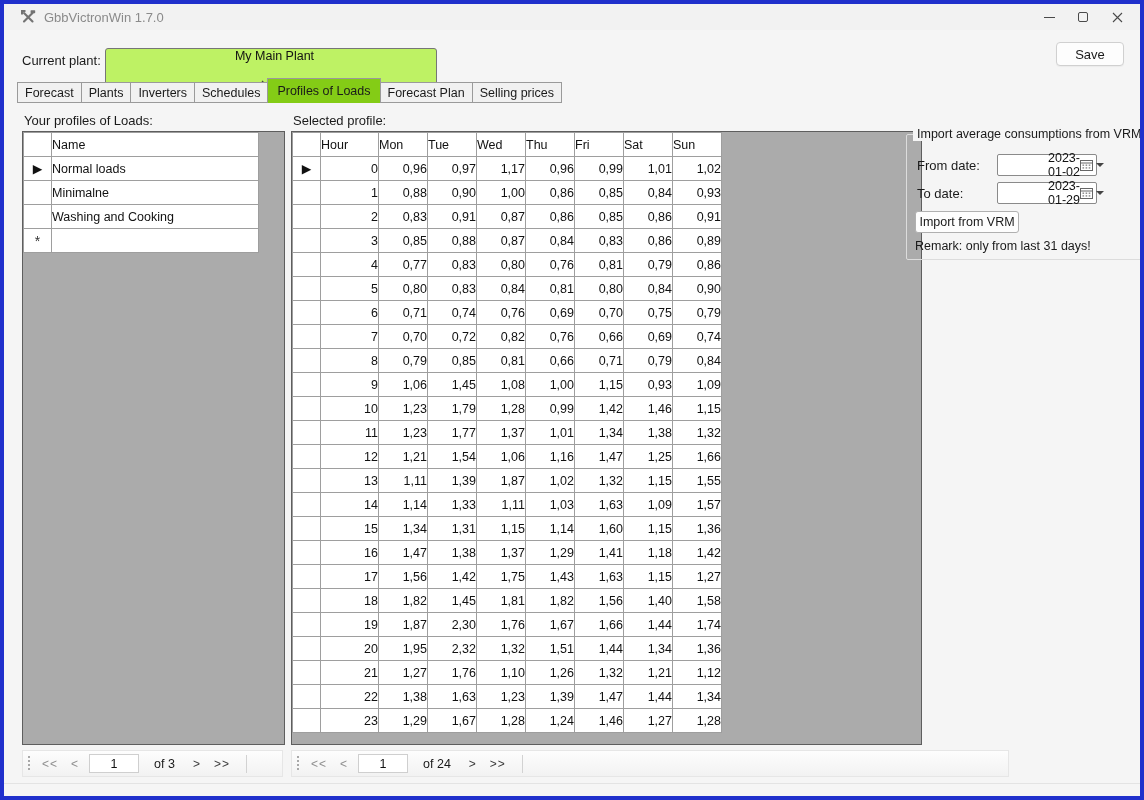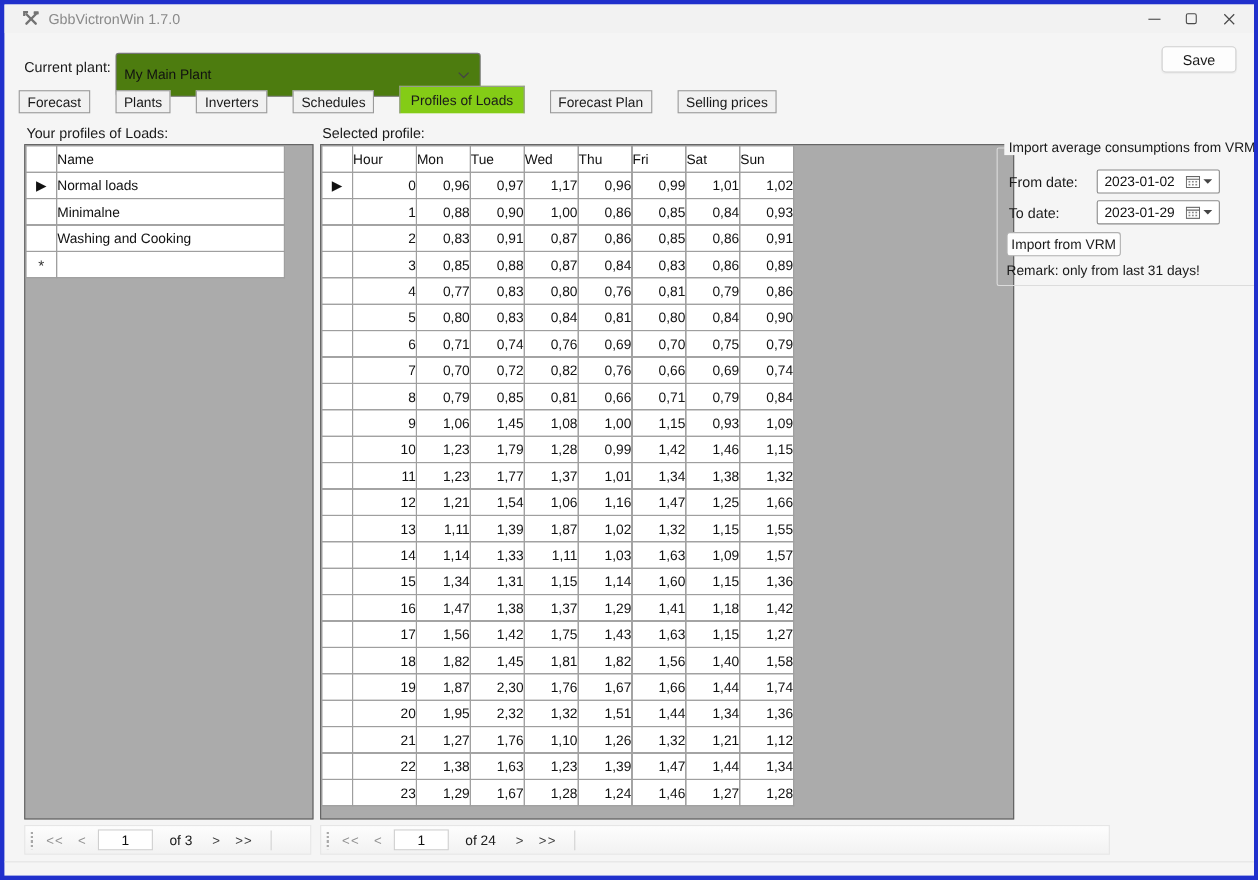--- a/index.html
+++ b/index.html
@@ -14,31 +14,31 @@
               display:flex; align-items:center; }
   .app-icon { margin-left:16px; width:16px; height:16px; }
   .win-title { margin-left:8px; font-size:13px; color:#8a8a8a; }
   .win-controls { position:absolute; right:6px; top:0; height:26px; display:flex; align-items:center; }
   .winbtn { width:34px; height:24px; display:flex; align-items:center; justify-content:center; cursor:default; }
   .glyph-min { width:11px; height:0; border-top:1px solid #4a4a4a; }
   .glyph-max { width:10px; height:10px; border:1px solid #4a4a4a; border-radius:2px; }
 
   
   .lbl { position:absolute; font-size:13px; color:#1a1a1a; }
-  .combo { position:absolute; left:101px; top:44px; width:332px; height:40px; background:#4d7c0f;
-           border:1px solid #767676; border-radius:3px; display:flex; align-items:center; }
+  .combo { position:absolute; left:101px; top:44px; width:332px; height:40px; background:#bef264;
+           border:1px solid #767676; border-radius:3px; display:flex; align-items:center;flex-direction:column; }
   .combo-text { flex:1; padding-left:7px; font-size:12.5px; color:#111; }
   .combo-chev { margin-right:9px; }
   .btn { position:absolute; background:#fdfdfd; border:1px solid #d0d0d0; border-radius:4px;
          font-size:13px; color:#1a1a1a; display:flex; align-items:center; justify-content:center;
          box-shadow:0 1px 1px rgba(0,0,0,.04); cursor:default; }
   .save-btn { left:1052px; top:38px; width:68px; height:24px; }
 
   
-  .tabstrip { position:absolute; left:14px; top:74px; height:25px; display:flex; align-items:flex-end;gap:24px; }
+  .tabstrip { position:absolute; left:14px; top:74px; height:25px; display:flex; align-items:flex-end; }
   .tab { font-size:12.5px; color:#1a1a1a; background:#f1f1f1; border:1px solid #9a9a9a;
          padding:3px 7px 4px 7px; margin-left:-1px; height:21px; white-space:nowrap; cursor:default; }
   .tab.active { background:#84cc16; height:25px; padding:5px 9px; border-bottom:none; position:relative; z-index:2; }
 
   
   .gridbox { position:absolute; top:127px; height:614px; background:#ababab; border:1px solid #5e5e5e; overflow:hidden; }
   #profilesBox { left:18px; width:263px; }
   #profileBox  { left:287px; width:631px; }
 
   table.dgv { border-collapse:collapse; background:transparent; table-layout:fixed; }
@@ -53,22 +53,22 @@
   td.name-cell { padding-left:8px; }
   td.hour-cell, td.val-cell { text-align:right; padding-right:6px; }
   td.sel { background:var(--sel); color:#fff; }
 
   
   .groupbox { position:absolute; left:902px; top:130px; width:272px; height:126px;
               border:1px solid #dcdcdc; border-radius:2px; }
   .groupbox .legend { position:absolute; top:-8px; left:6px; background:#f5f5f5; padding:0 4px;
                       font-size:12.5px; color:#1a1a1a; white-space:nowrap; }
   .g-lbl { position:absolute; font-size:13px; color:#1a1a1a; }
-  .datepicker { position:absolute; left:90px; width:112px; height:22px; background:#fff;
-                border:1px solid #8a8a8a; border-radius:2px; display:flex; align-items:center; cursor:default; }
+  .datepicker { position:absolute; left:90px; width:100px; height:22px; background:#fff;
+                border:1px solid #8a8a8a; border-radius:2px; display:flex; align-items:center; cursor:default;padding-left:44px; }
   .dp-value { flex:1; font-size:12.5px; padding-left:6px; color:#111; }
   .dp-cal { margin-right:3px; display:flex; }
   .tri-down { width:0; height:0; border-left:4px solid transparent; border-right:4px solid transparent;
               border-top:4px solid #444; margin-right:6px; }
   .import-btn { position:absolute; left:8px; top:76px; width:104px; height:22px; background:#fdfdfd;
                 border:1px solid #b0b0b0; border-radius:3px; font-size:12.5px; color:#1a1a1a;
                 display:flex; align-items:center; justify-content:center; cursor:default; }
   .remark { position:absolute; left:8px; top:104px; font-size:12.5px; color:#1a1a1a; }
 
   

